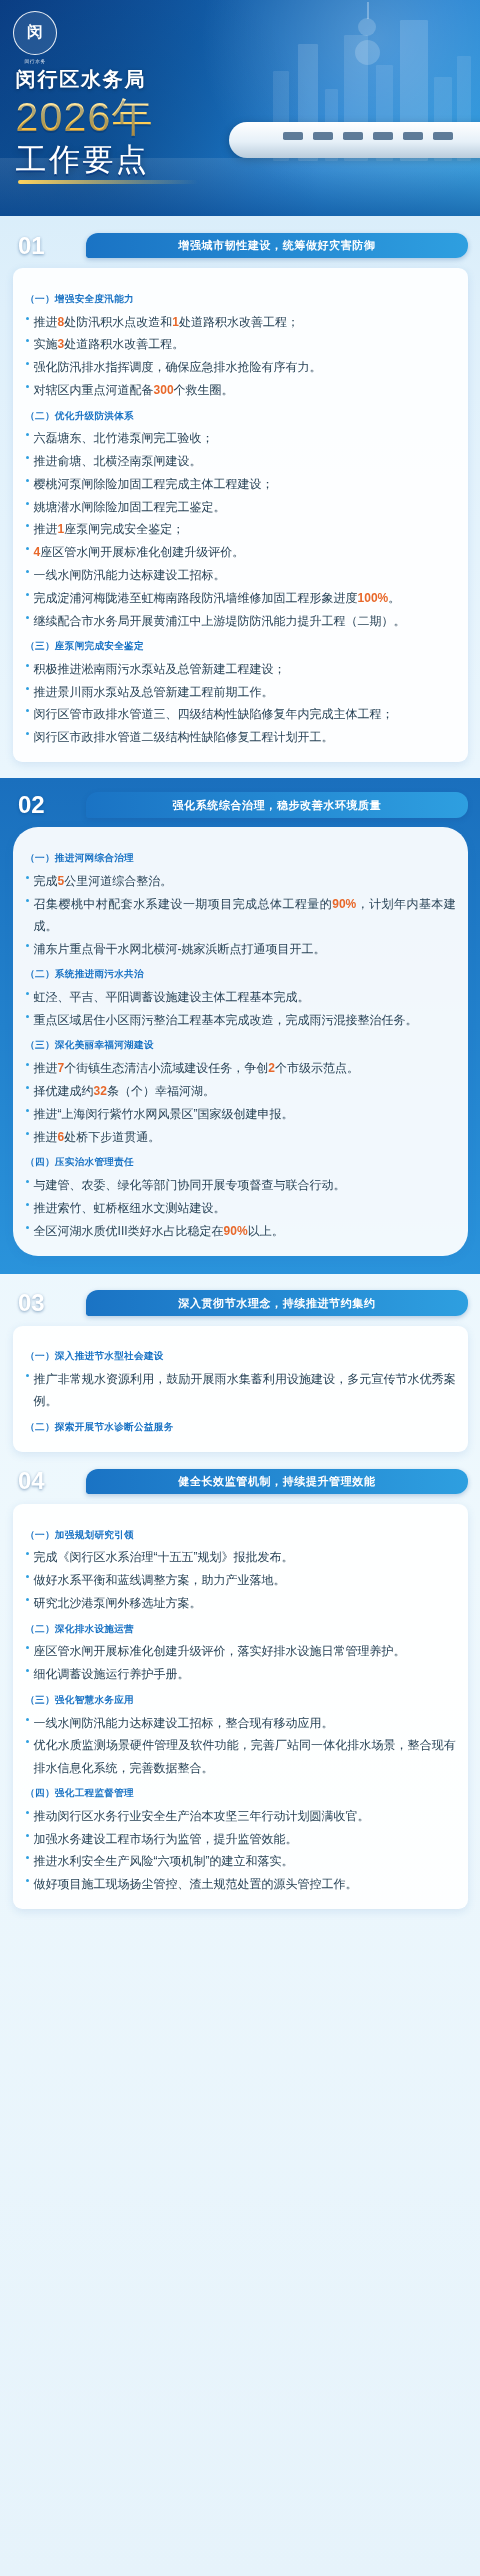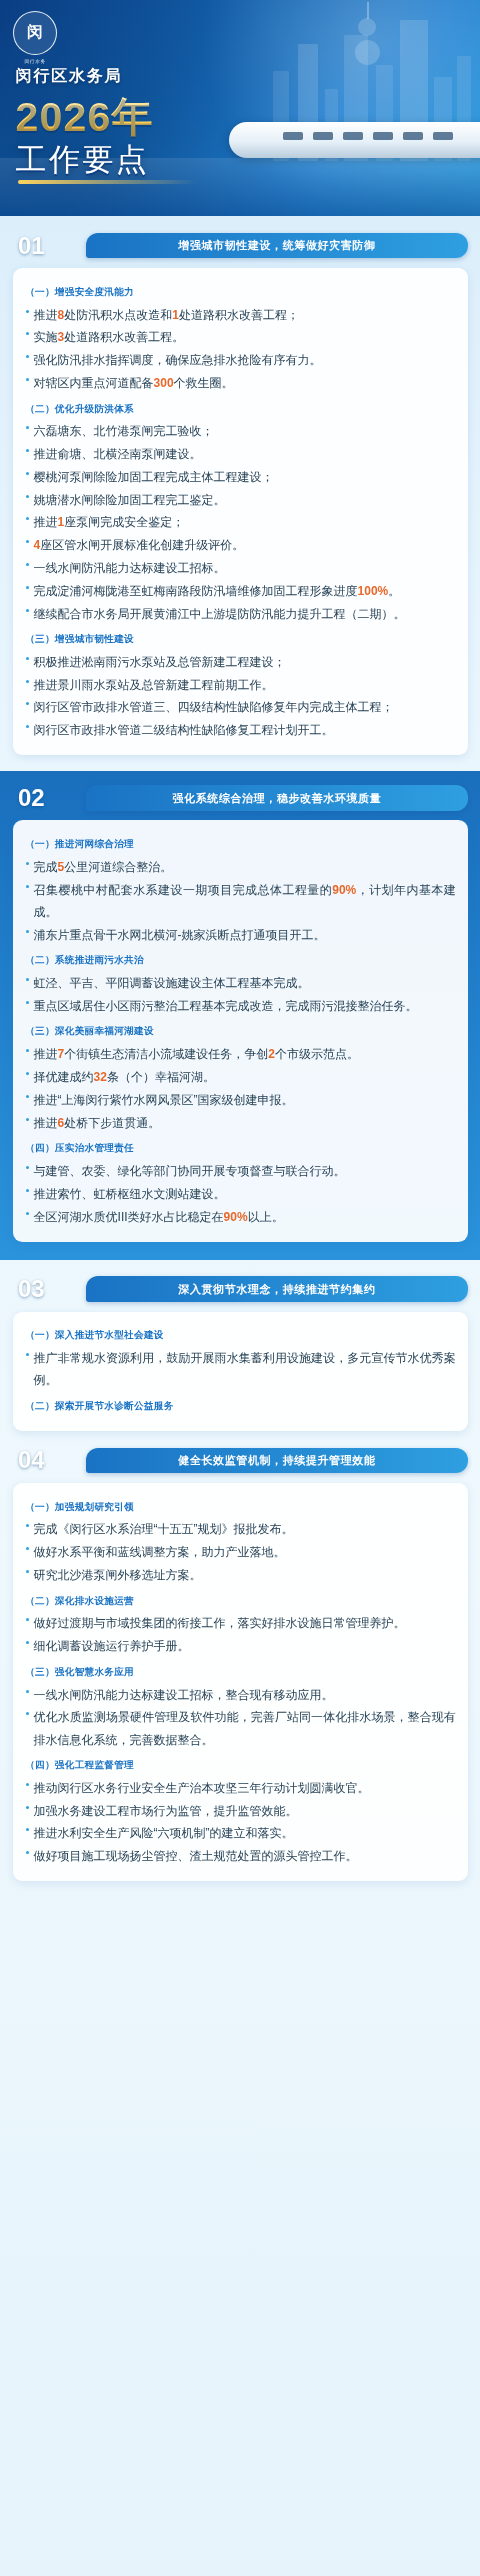--- a/index.html
+++ b/index.html
@@ -80,26 +80,26 @@
     color: #fff; font-size: 15.6px; font-weight: bold;
     background: rgba(255,255,255,0.10);
     letter-spacing: 0.6px;
   }
   .logo-sub {
     position: absolute; top: 47px; left: 0; width: 44px; text-align: center;
     color: rgba(255,255,255,0.85); font-size: 4.8px; letter-spacing: 0.6px;
   }
   .hdr-org {
     position: absolute; left: 15.6px; top: 66px;
-    color: #ffffff; font-size: 16px; font-weight: bold; letter-spacing: 1.8px;
+    color: #ffffff; font-size: 20px; font-weight: bold; letter-spacing: 1.8px;
     text-shadow: 0 1.2px 3.6px rgba(0,0,0,.35);
   }
   .hdr-year {
     position: absolute; left: 15.6px; top: 90px;
-    font-size: 41px; font-weight: bold; letter-spacing: 1.2px;
+    font-size: 41px; font-weight: normal; letter-spacing: 1.2px;
     color: #ffe9a8;
     background: linear-gradient(180deg,#fff6d5 0%, #ffd35c 55%, #f0a022 100%);
     -webkit-background-clip: text; background-clip: text; color: transparent;
     text-shadow: 0 1.8px 0 rgba(0,40,90,0.30);
   }
   .hdr-title {
     position: absolute; left: 15.6px; top: 139px;
     font-size: 31px; font-weight: normal; letter-spacing: 2.4px;
     color: #ffffff;
     text-shadow: 0 1.8px 0 #0b3f86, 0 3px 7.2px rgba(0,0,0,.35);
@@ -136,27 +136,27 @@
     padding: 10.8px 12px 13.2px 12px;
     box-shadow: 0 2.4px 8.4px rgba(40,110,180,.12);
   }
   .sec-band {
     position: relative;
     background: linear-gradient(180deg,#1a6fbd 0%, #2a93db 100%);
     padding: 13.2px 13.2px 18px 13.2px;
     margin-top: 15.6px;
     border-radius: 0;
   }
-  .sec-band .card { background: rgba(255,255,255,0.94); }
+  .sec-band .card { background: rgba(255,255,255,0.94); border-radius: 25px; }
 
   .subhead {
     color: #1a73c4; font-size: 9.6px; font-weight: bold;
     margin: 8.4px 0 4.8px 0; letter-spacing: 0.3px;
   }
-  .subhead:first-child { margin-top: 7px; }
+  .subhead:first-child { margin-top: 14px; }
   ul.items { list-style: none; }
   ul.items li {
     position: relative;
     color: #274256; font-size: 12px; line-height: 1.85;
     padding-left: 8.4px; margin-bottom: 0.6px;
     text-align: justify;
   }
   ul.items li::before {
     content: ""; position: absolute; left: 1.2px; top: 6px;
     width: 3px; height: 3px; border-radius: 50%; background: #2e9fe0;
@@ -227,21 +227,21 @@
             <li>六磊塘东、北竹港泵闸完工验收；</li>
             <li>推进俞塘、北横泾南泵闸建设。</li>
             <li>樱桃河泵闸除险加固工程完成主体工程建设；</li>
             <li>姚塘潜水闸除险加固工程完工鉴定。</li>
             <li>推进<span class="hl">1</span>座泵闸完成安全鉴定；</li>
             <li><span class="hl">4</span>座区管水闸开展标准化创建升级评价。</li>
             <li>一线水闸防汛能力达标建设工招标。</li>
             <li>完成淀浦河梅陇港至虹梅南路段防汛墙维修加固工程形象进度<span class="hl">100%</span>。</li>
             <li>继续配合市水务局开展黄浦江中上游堤防防汛能力提升工程（二期）。</li>
           </ul>
-          <div class="subhead">（三）增强城市韧性建设</div>
+          <div class="subhead">（三）座泵闸完成安全鉴定</div>
           <ul class="items">
             <li>积极推进淞南雨污水泵站及总管新建工程建设；</li>
             <li>推进景川雨水泵站及总管新建工程前期工作。</li>
             <li>闵行区管市政排水管道三、四级结构性缺陷修复年内完成主体工程；</li>
             <li>闵行区市政排水管道二级结构性缺陷修复工程计划开工。</li>
           </ul>
         </div>
       </div>
       <div class="sec-band">
         <div class="sec-head">
@@ -295,21 +295,21 @@
         </div>
         <div class="card">
           <div class="subhead">（一）加强规划研究引领</div>
           <ul class="items">
             <li>完成《闵行区水系治理“十五五”规划》报批发布。</li>
             <li>做好水系平衡和蓝线调整方案，助力产业落地。</li>
             <li>研究北沙港泵闸外移选址方案。</li>
           </ul>
           <div class="subhead">（二）深化排水设施运营</div>
           <ul class="items">
-            <li>做好过渡期与市域投集团的衔接工作，落实好排水设施日常管理养护。</li>
+            <li>座区管水闸开展标准化创建升级评价，落实好排水设施日常管理养护。</li>
             <li>细化调蓄设施运行养护手册。</li>
           </ul>
           <div class="subhead">（三）强化智慧水务应用</div>
           <ul class="items">
             <li>一线水闸防汛能力达标建设工招标，整合现有移动应用。</li>
             <li>优化水质监测场景硬件管理及软件功能，完善厂站同一体化排水场景，整合现有排水信息化系统，完善数据整合。</li>
           </ul>
           <div class="subhead">（四）强化工程监督管理</div>
           <ul class="items">
             <li>推动闵行区水务行业安全生产治本攻坚三年行动计划圆满收官。</li>

